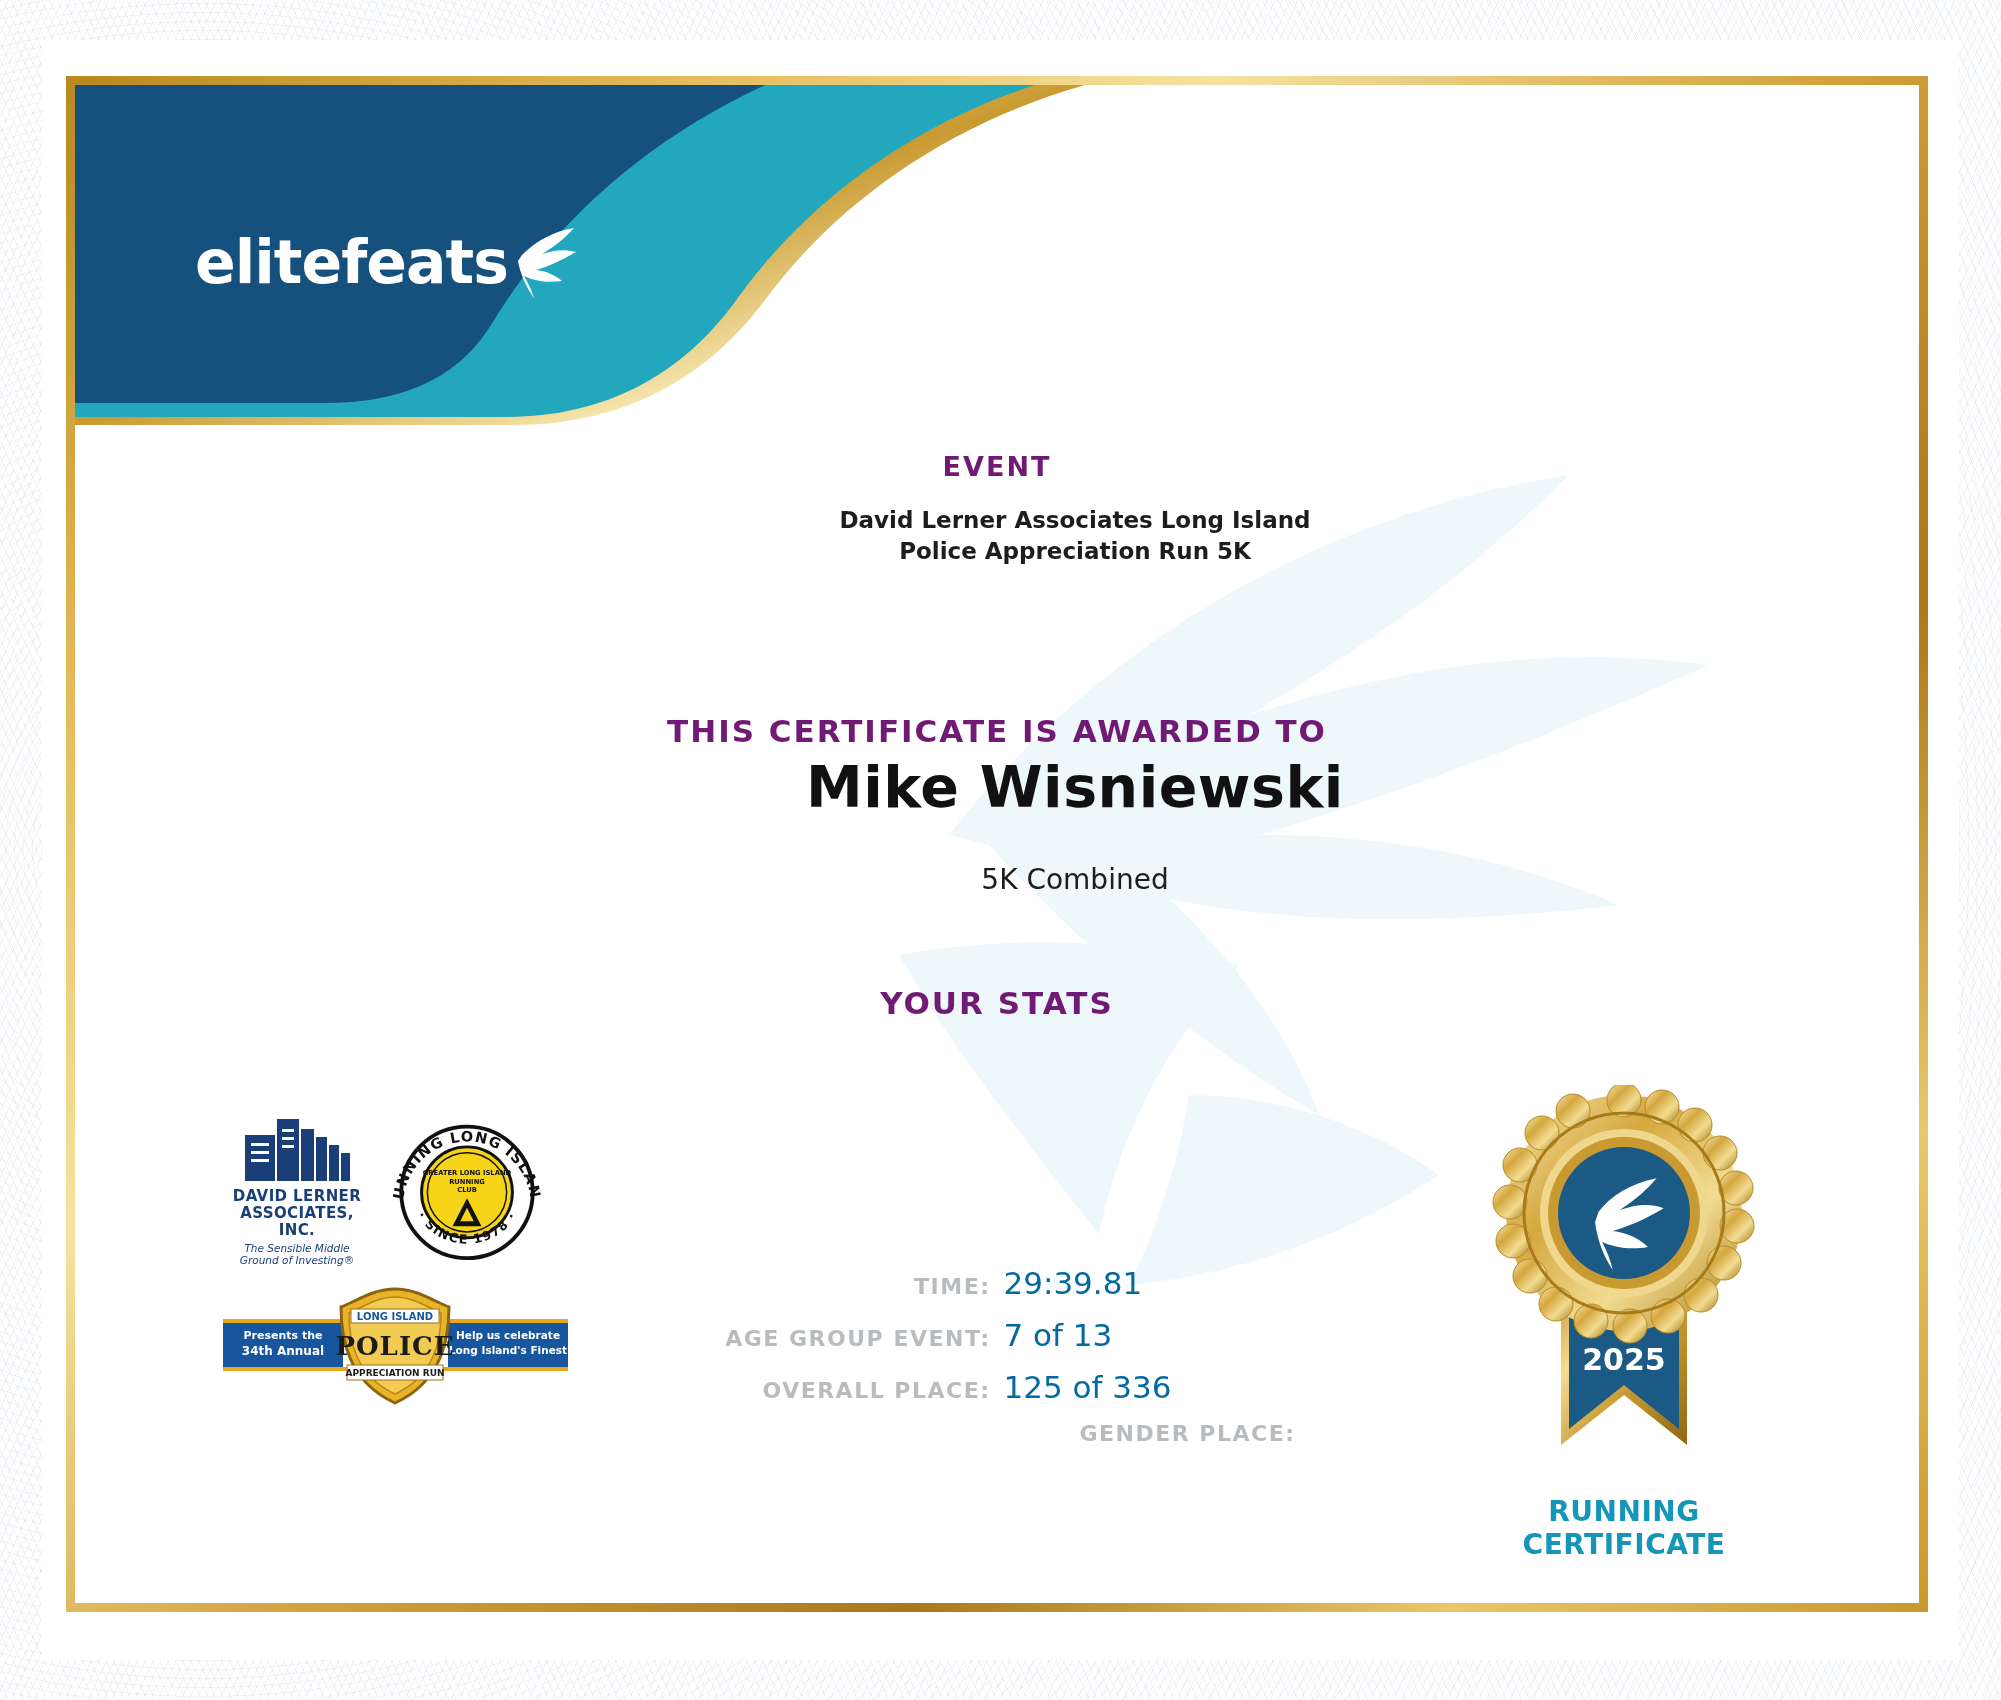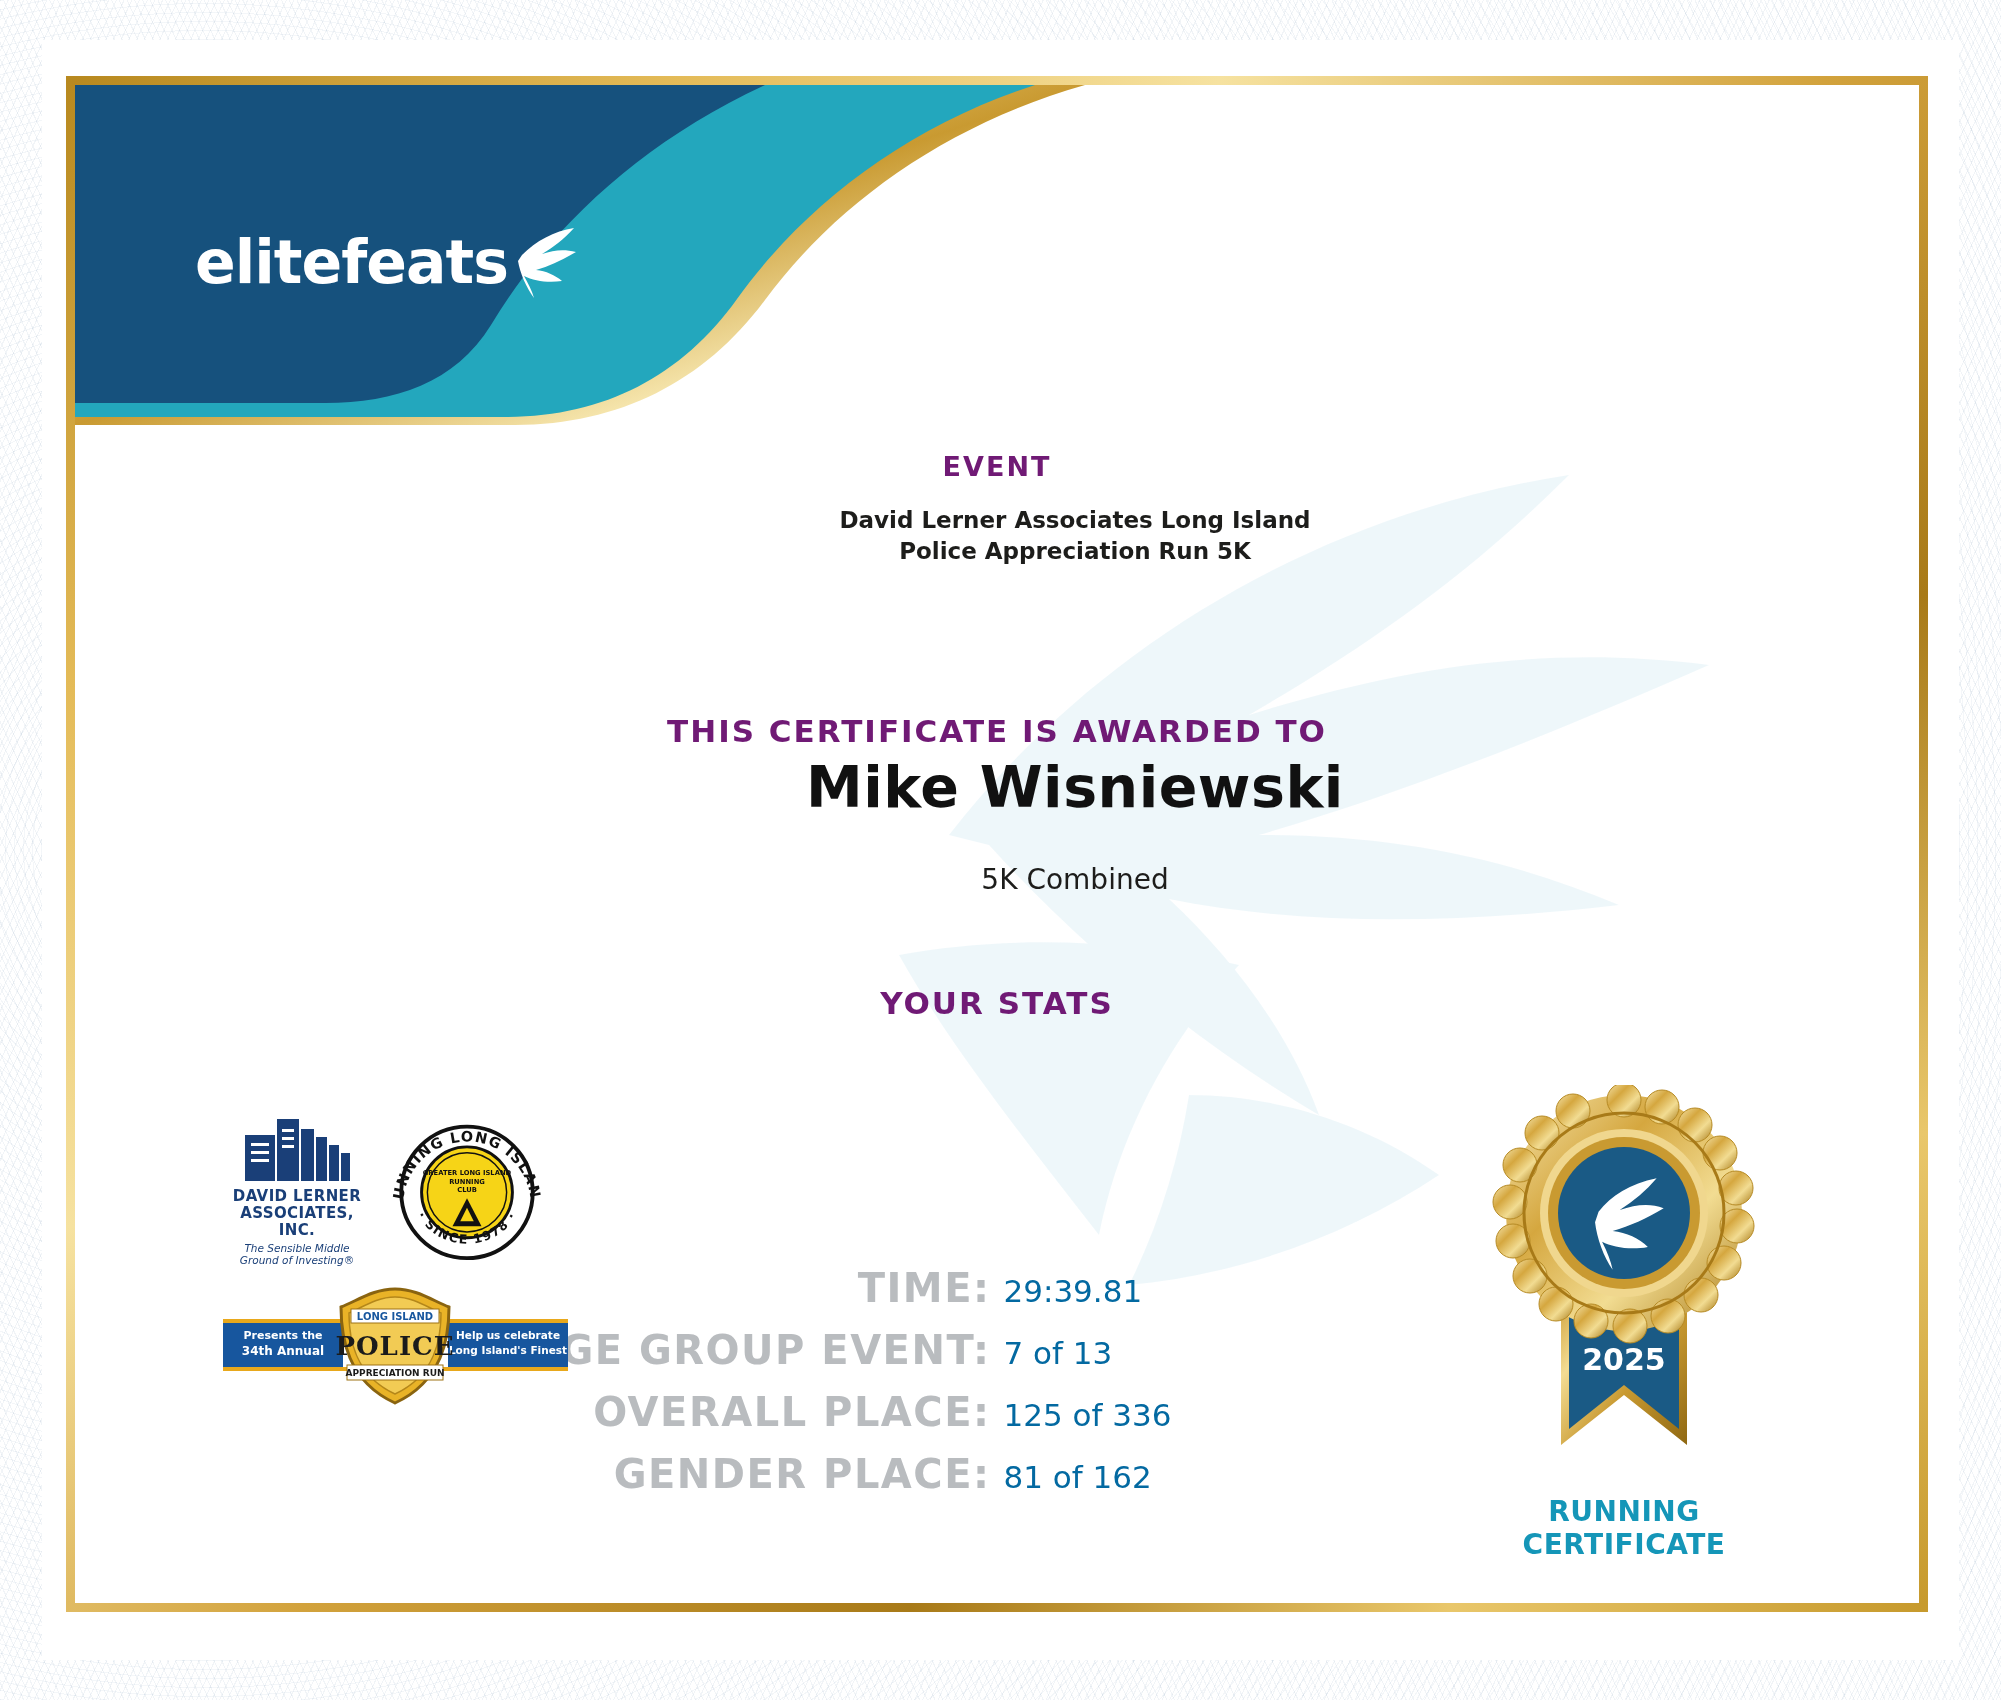--- a/index.html
+++ b/index.html
@@ -161,21 +161,21 @@
   .stat-row {
     display: flex;
     align-items: baseline;
     justify-content: center;
     margin-bottom: 16px;
   }
   .stat-key {
     width: 610px;
     text-align: right;
     color: #b9bcbf;
-    font-size: 40px;
+    font-size: 22px;
     font-weight: 600;
     letter-spacing: 1.5px;
     padding-right: 13px;
   }
   .stat-val {
     width: 610px;
     text-align: left;
     color: #0369a1;
     font-size: 31px;
     font-weight: 400;
@@ -300,21 +300,20 @@
         <div class="stat-row">
           <div class="stat-key">AGE GROUP EVENT:</div>
           <div class="stat-val">7 of 13</div>
         </div>
         <div class="stat-row">
           <div class="stat-key">OVERALL PLACE:</div>
           <div class="stat-val">125 of 336</div>
         </div>
         <div class="stat-row">
           <div class="stat-key">GENDER PLACE:</div>
-          <div class="stat-val">81 of 162</div>
         </div>
       </div>
 
       <div class="sponsors">
         <div class="sponsor-row-1">
 
           <div class="dla-logo">
             <svg width="120" height="66" viewBox="0 0 120 66">
               <g fill="#1a3f78">
                 <rect x="8" y="20" width="30" height="46"></rect>

